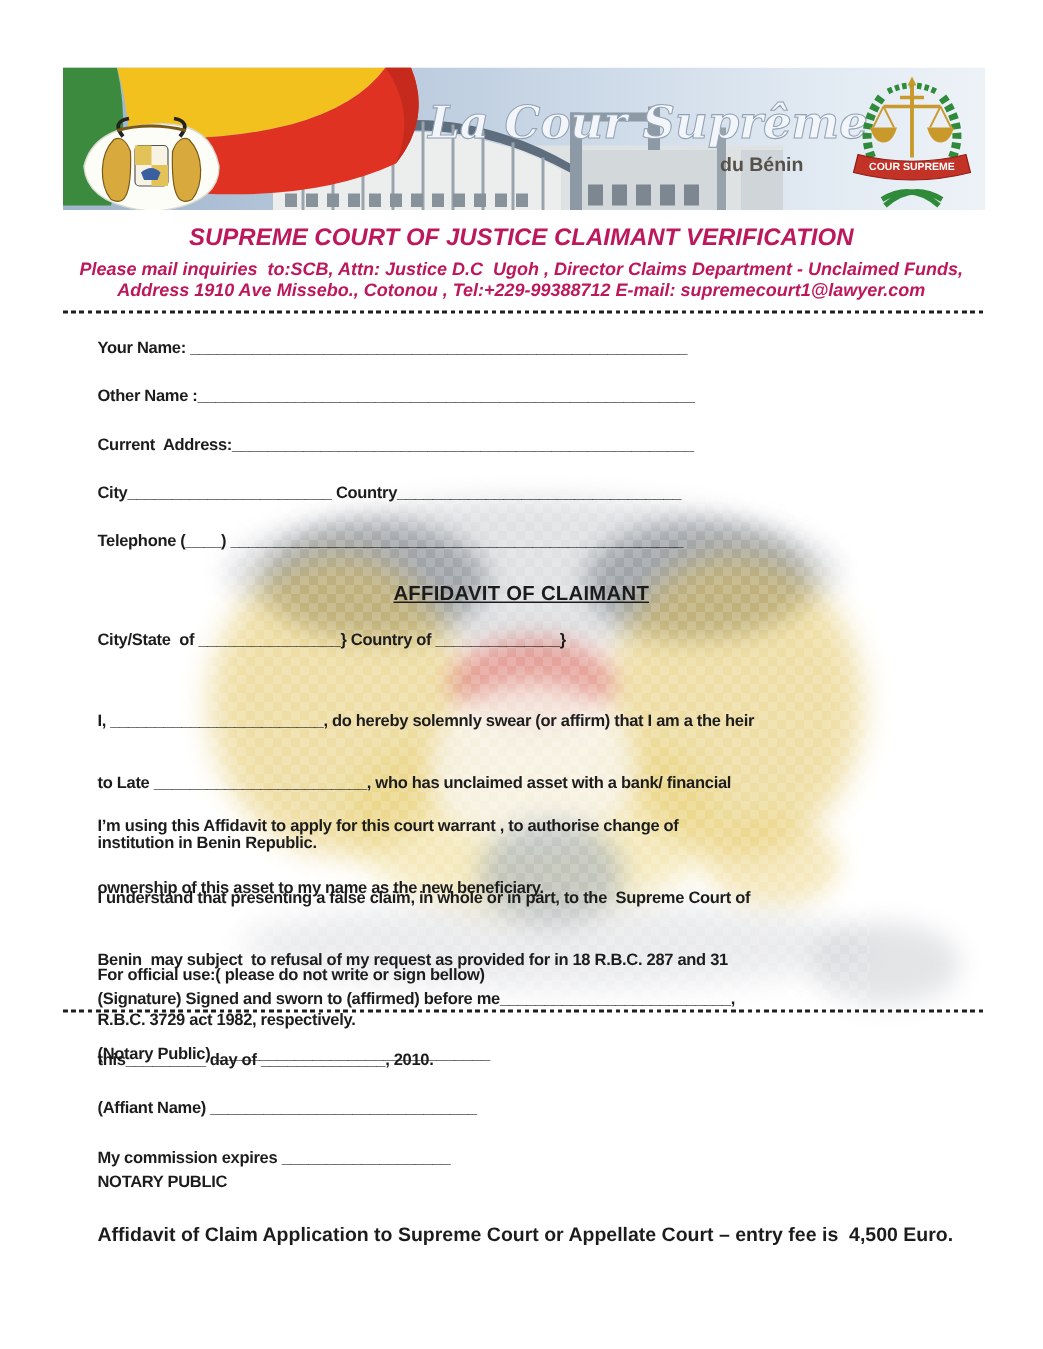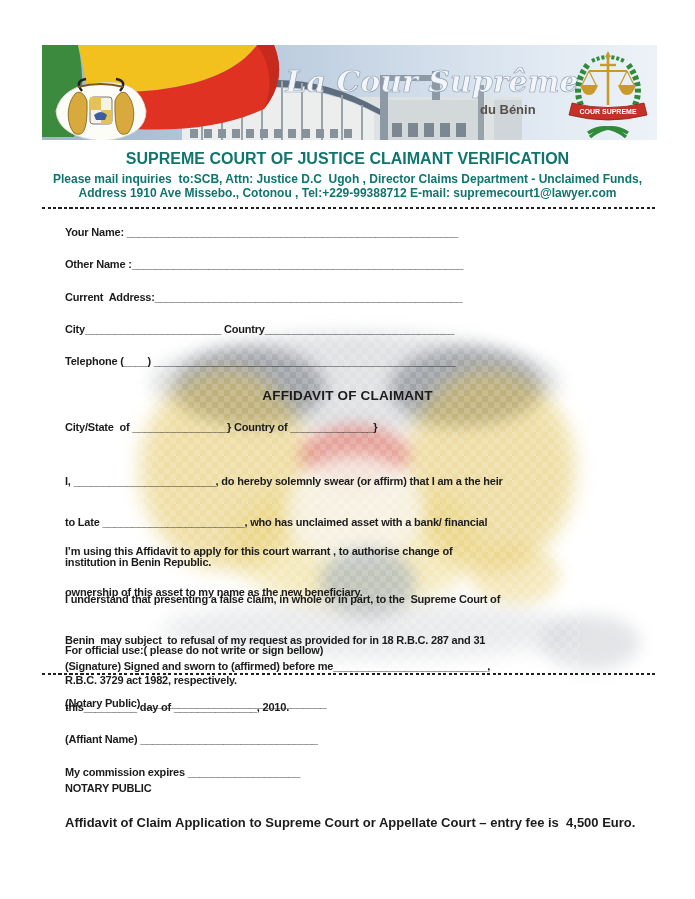--- a/index.html
+++ b/index.html
@@ -6,24 +6,24 @@
   .page {
     position:relative; width:695px; height:889px; background:#ffffff;
     font-family:"Liberation Sans", sans-serif; font-weight:bold; color:#1c1c1c;
     overflow:hidden;
   }
   .row {
     position:absolute; left:65px; font-size:11px; letter-spacing:-0.2px;
     white-space:pre; z-index:3;
   }
   .center { left:42px; right:42px; text-align:center; }
-  .red { color:#0f766e; }
+  .red { color:#be185d;font-style:italic; }
   .title-main { font-size:16px; letter-spacing:0; }
   .subtitle { font-size:12px; letter-spacing:0; }
-  .aff-title { font-size:13.5px; letter-spacing:0.2px; }
+  .aff-title { font-size:13.5px; letter-spacing:0.2px;text-decoration:underline; }
   .para span { display:block; line-height:16.5px; }
   .footer-note { font-size:13px; letter-spacing:0; }
   .dash {
     position:absolute; left:42px; right:38px; height:2px; z-index:3;
     background:repeating-linear-gradient(90deg,#1e1e1e 0 3px,transparent 3px 5.5px);
   }
   .banner-wrap { position:absolute; left:42px; top:45px; width:615px; height:95px; z-index:1; }
   
   .wm { position:absolute; border-radius:50%; filter:blur(8px); z-index:0; }
   .pix {

